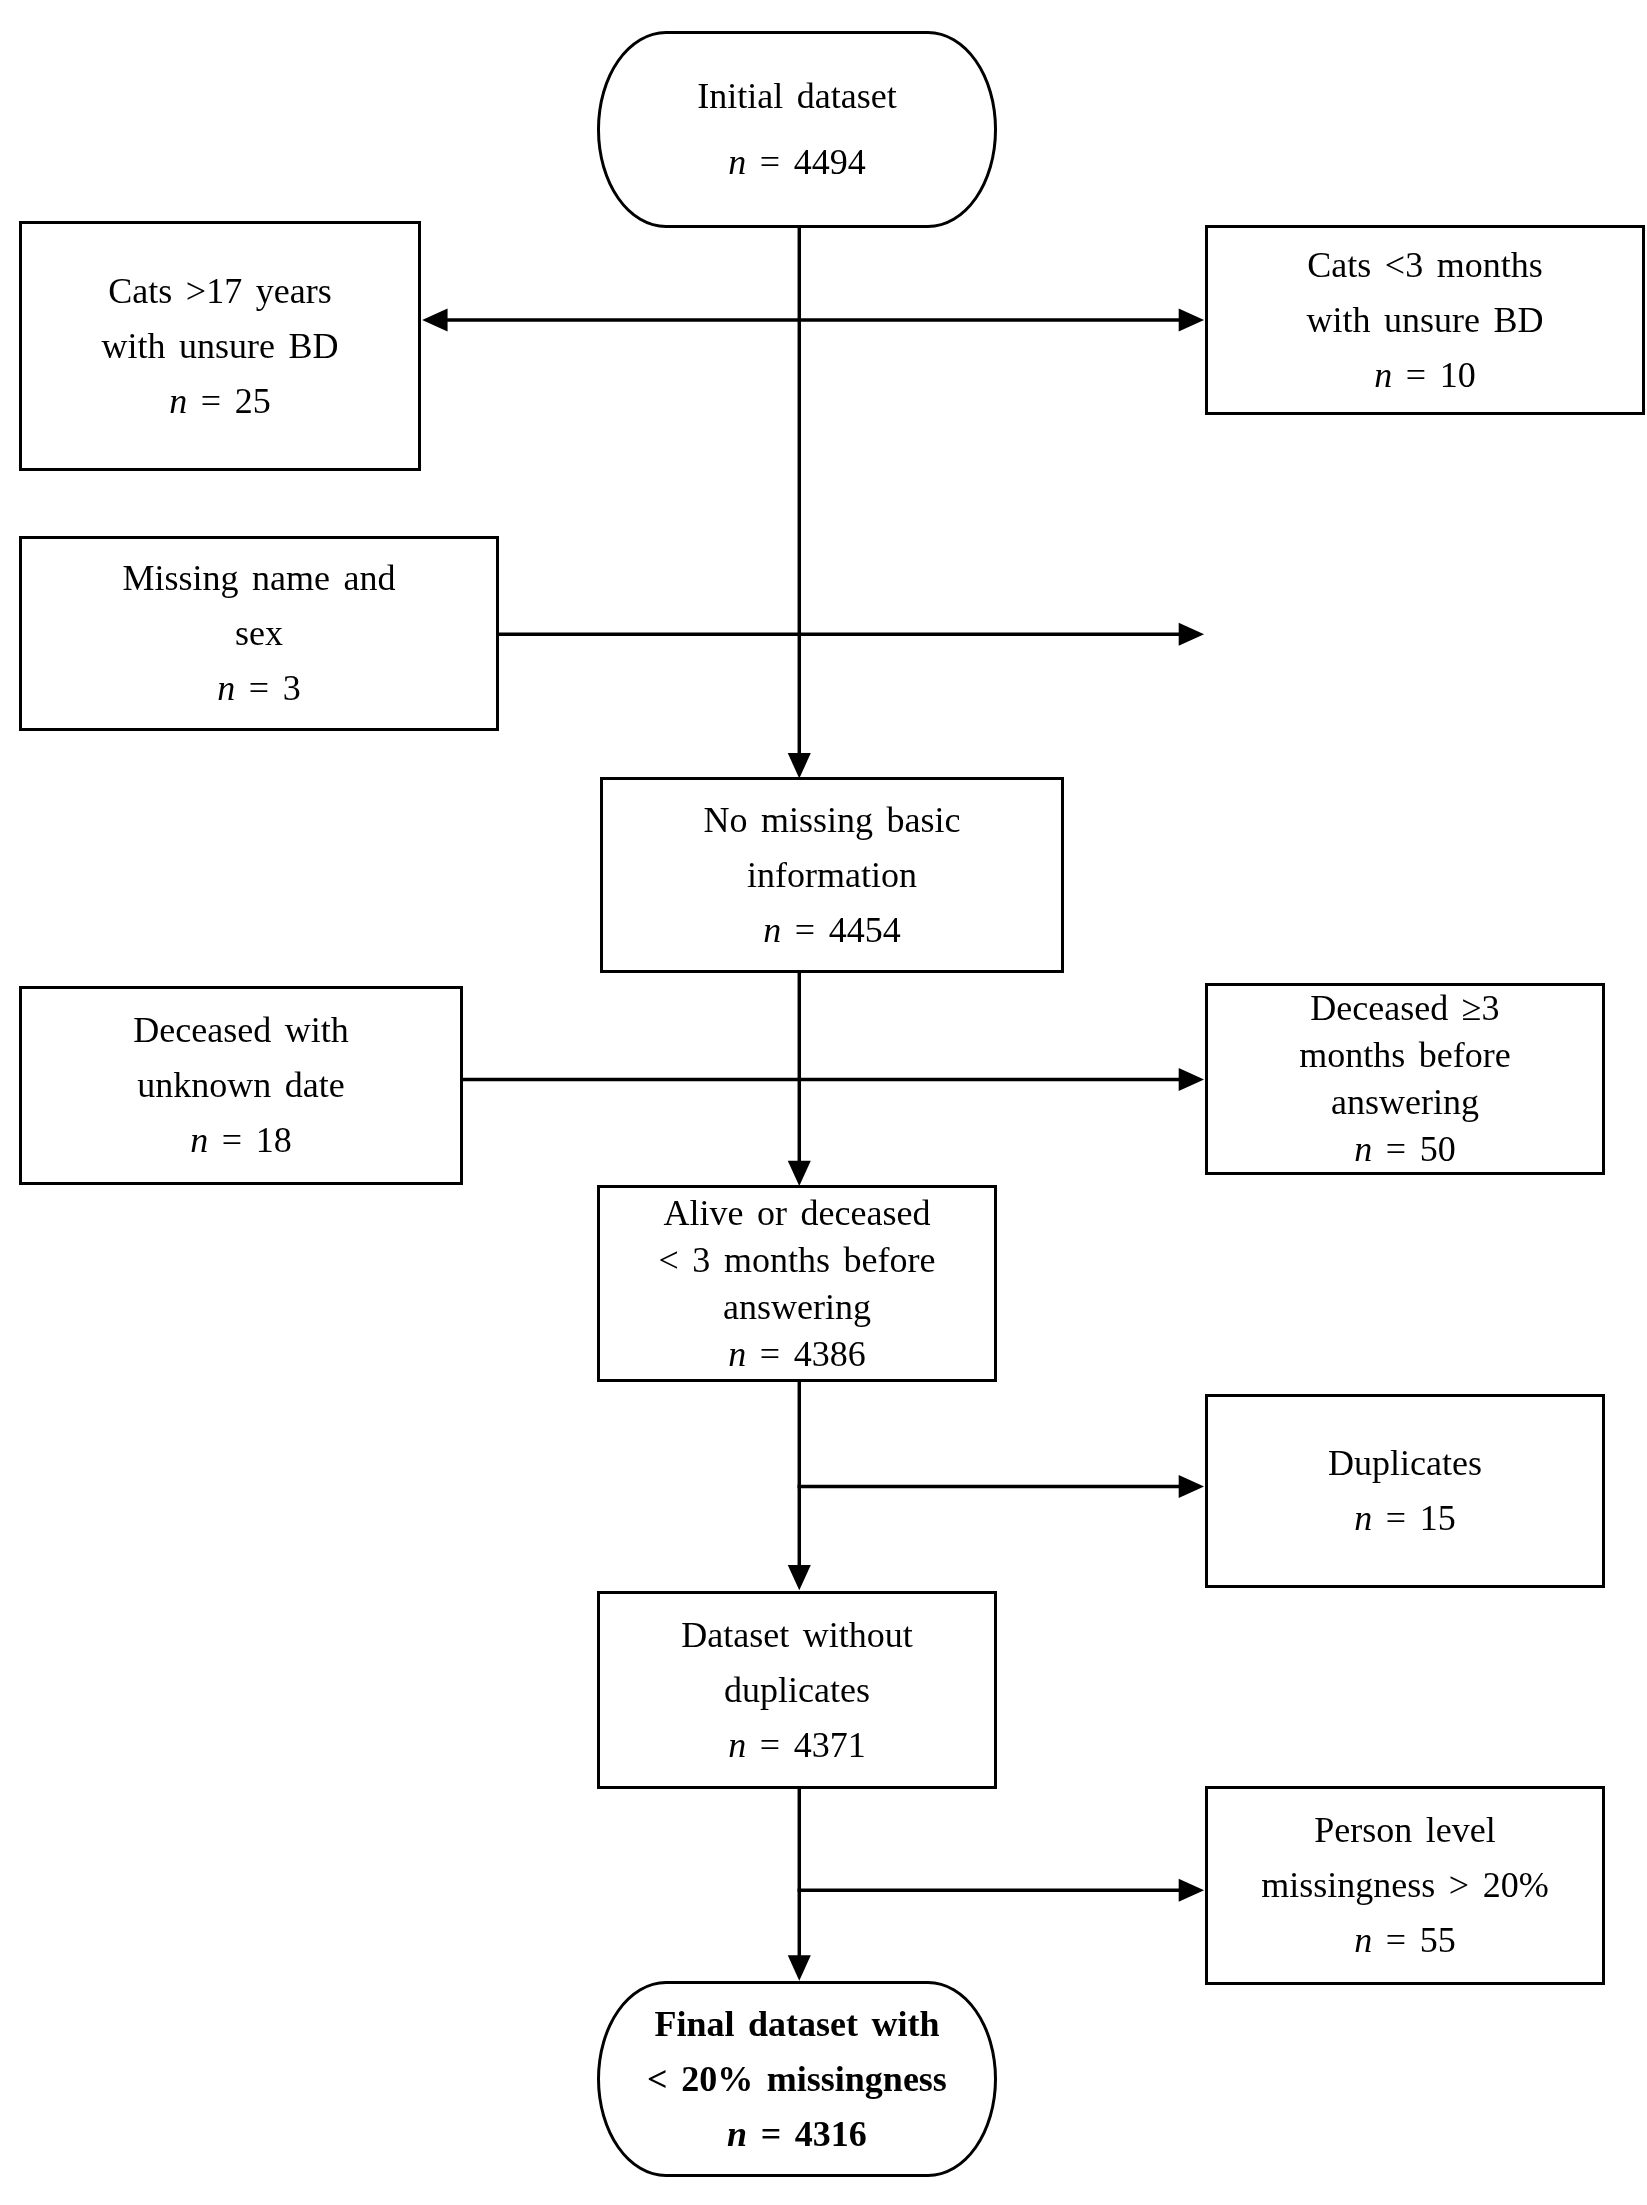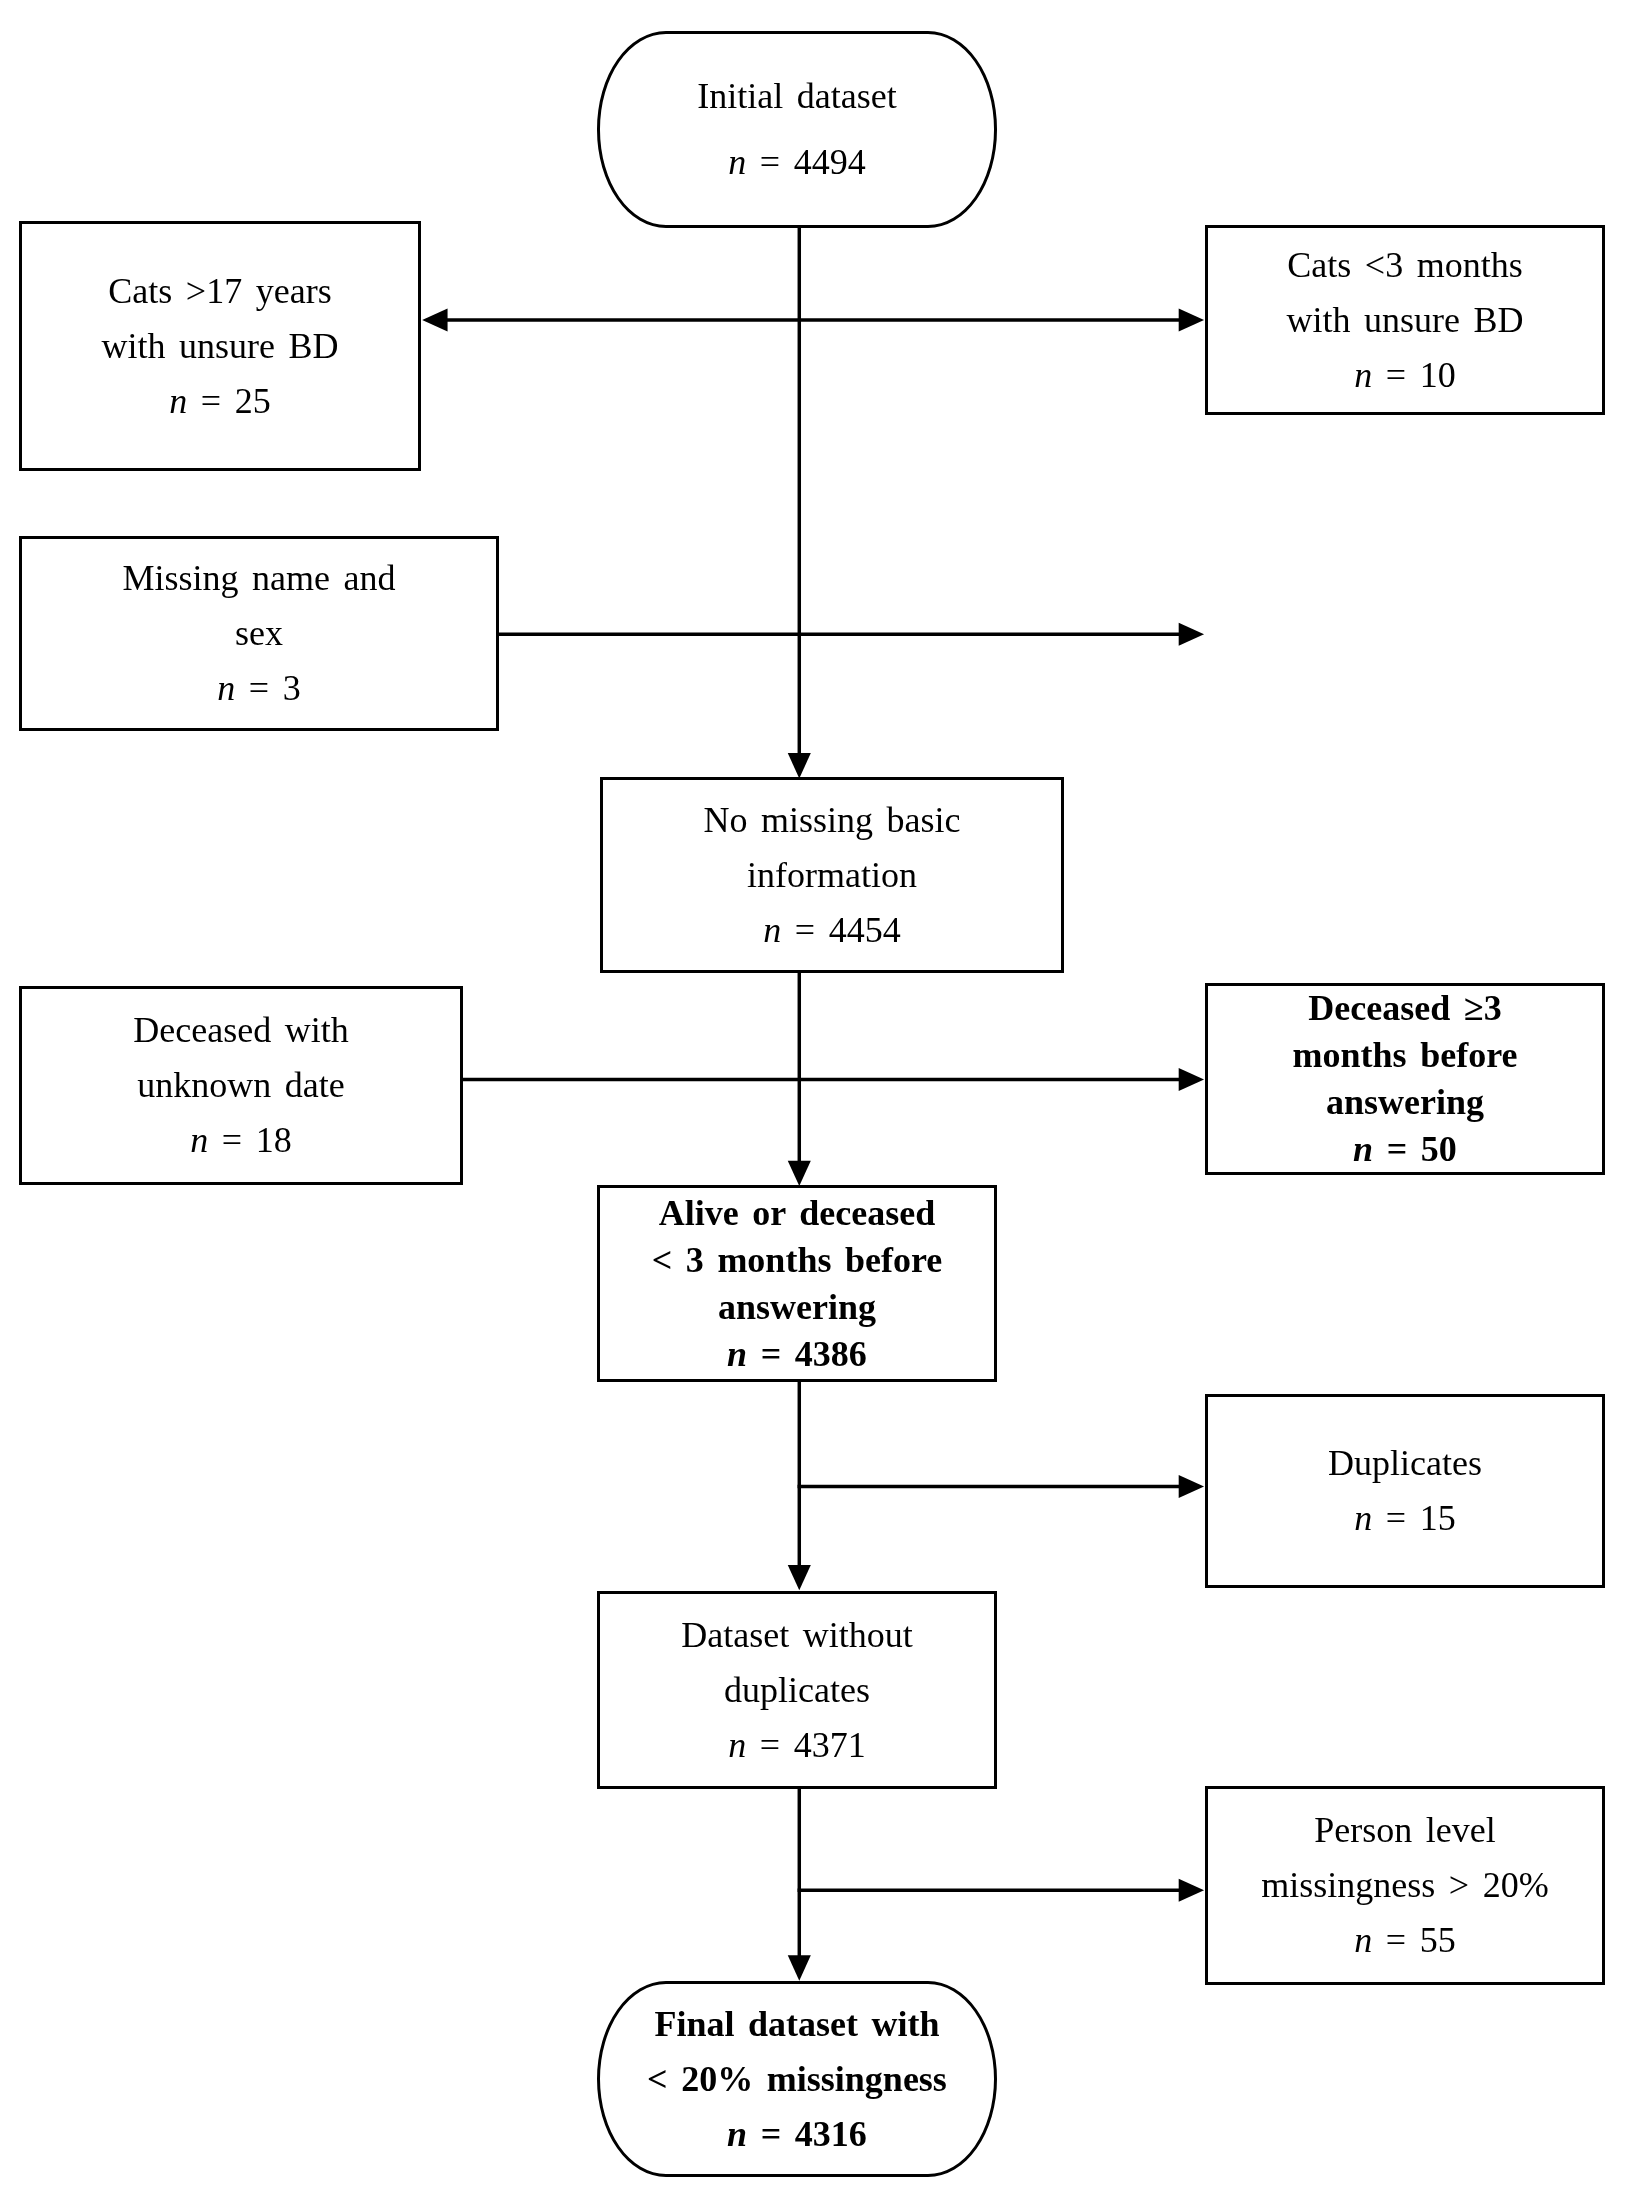--- a/index.html
+++ b/index.html
@@ -33,21 +33,20 @@
     flex-direction: column;
     justify-content: center;
     align-items: center;
     text-align: center;
     font-size: 36px;
     line-height: 55px;
     word-spacing: 4.6px;
   }
   .node.tight {
     line-height: 47px;
-    font-weight: bold;
   }
   .node.stadium {
     border-radius: 69px / 98px;
   }
   .ln {
     display: block;
     white-space: nowrap;
   }
   .nvar {
     font-style: italic;
@@ -103,21 +102,21 @@
     <span class="ln">Initial dataset</span>
     <span class="ln"><i class="nvar">n</i> <span>= 4494</span></span>
   </div>
 
   <div class="node rect" style="left:19px; top:221px; width:402px; height:250px;">
     <span class="ln">Cats &gt;17 years</span>
     <span class="ln">with unsure BD</span>
     <span class="ln"><i class="nvar">n</i> <span>= 25</span></span>
   </div>
 
-  <div class="node rect" style="left:1205px; top:225px; width:400px; height:190px;">
+  <div class="node rect" style="left:1205px; top:225px; width:440px; height:190px;">
     <span class="ln">Cats &lt;3 months</span>
     <span class="ln">with unsure BD</span>
     <span class="ln"><i class="nvar">n</i> <span>= 10</span></span>
   </div>
 
   <div class="node rect" style="left:19px; top:536px; width:480px; height:195px;">
     <span class="ln">Missing name and</span>
     <span class="ln">sex</span>
     <span class="ln"><i class="nvar">n</i> <span>= 3</span></span>
   </div>

